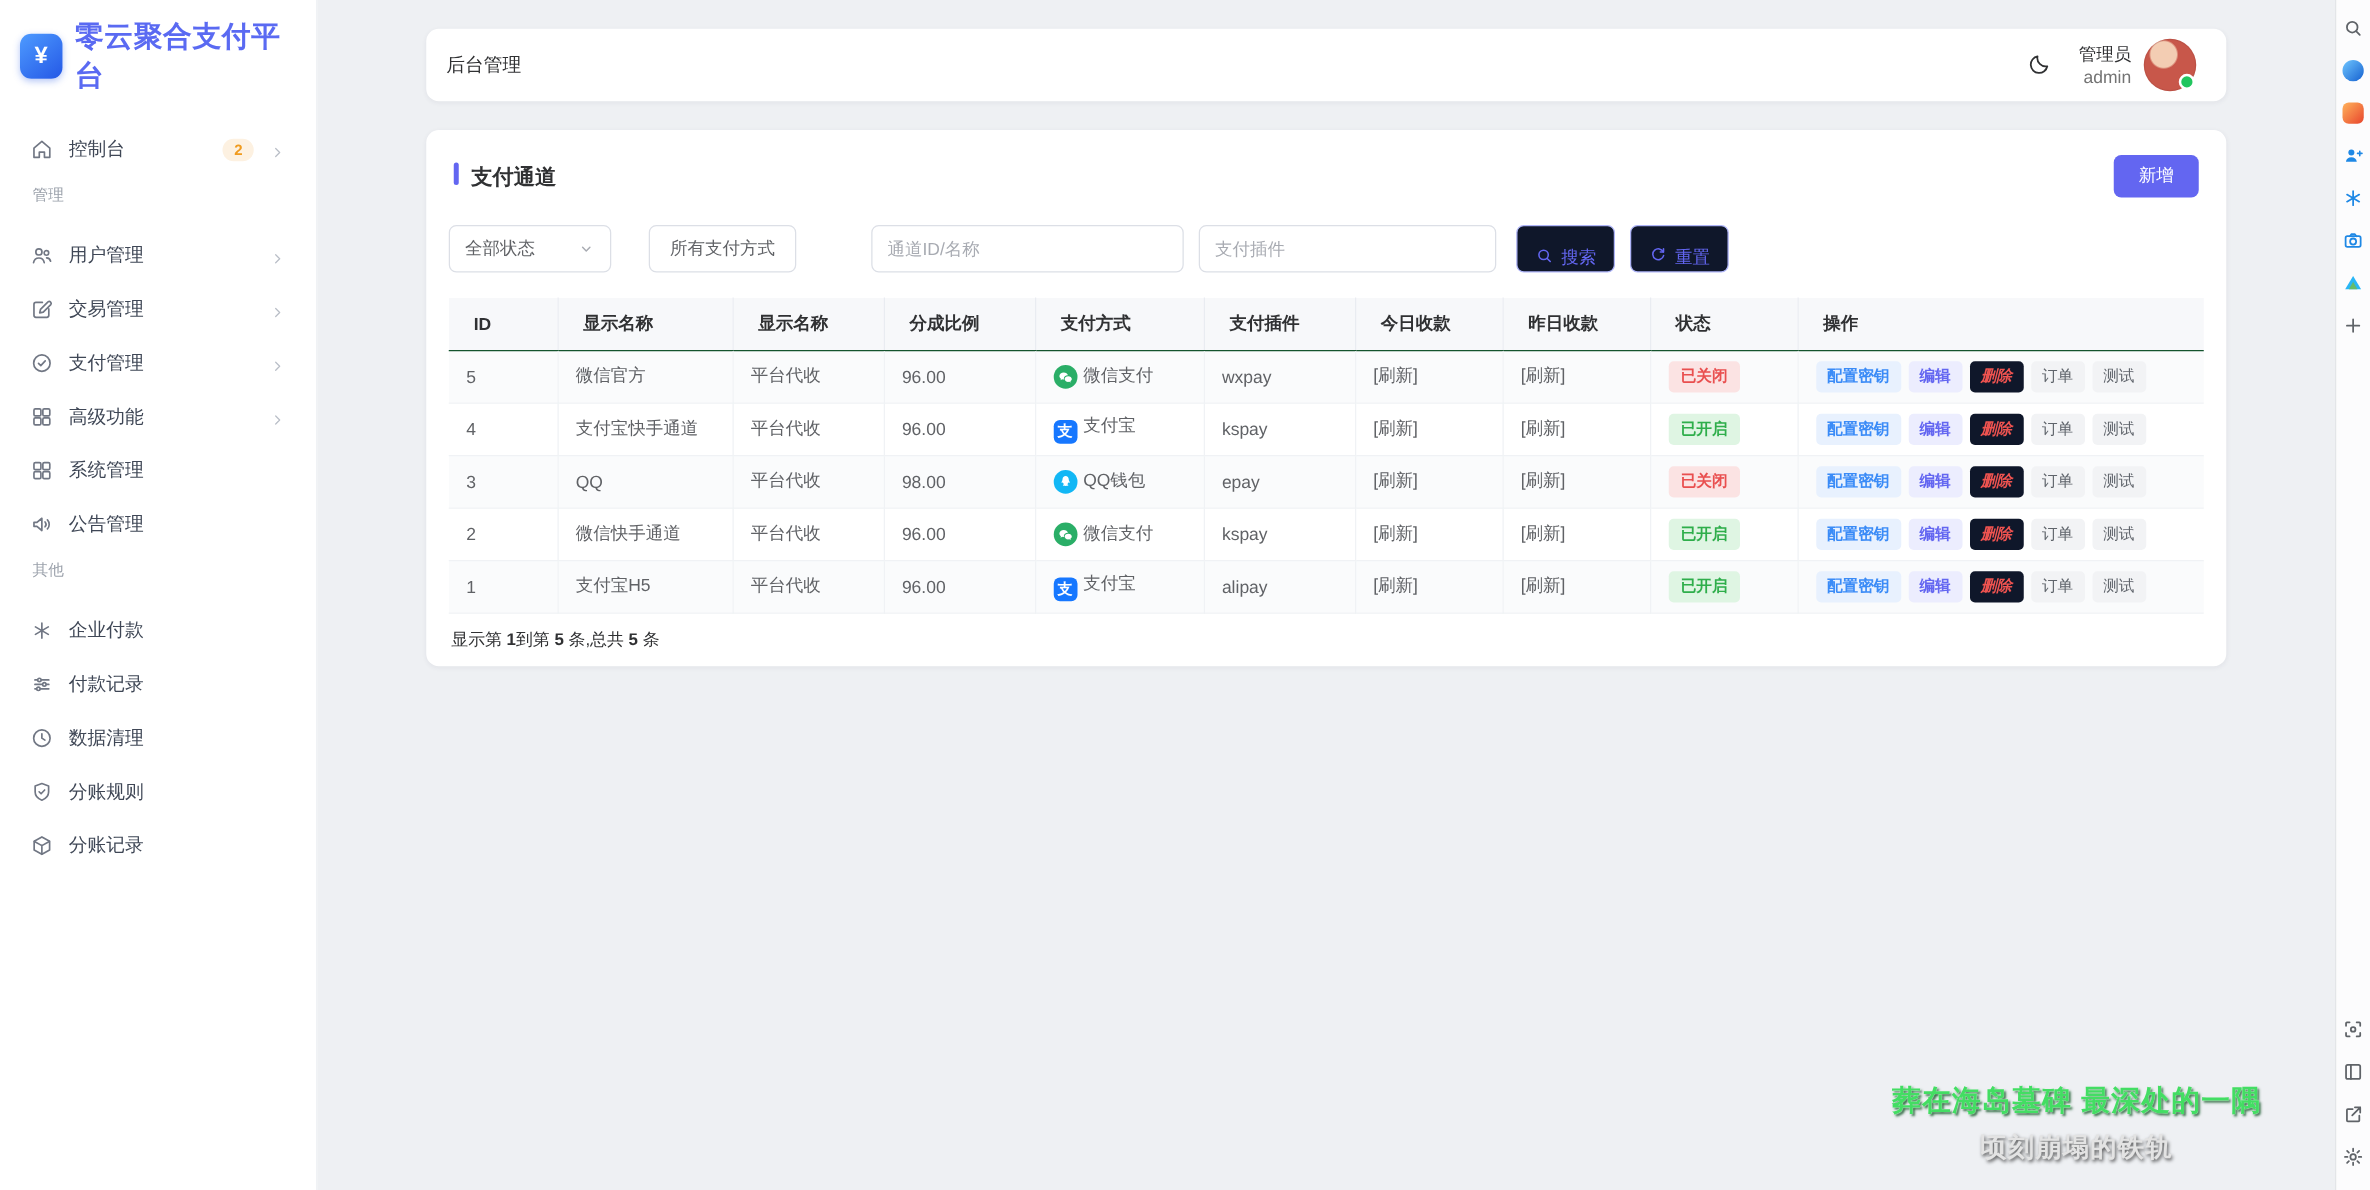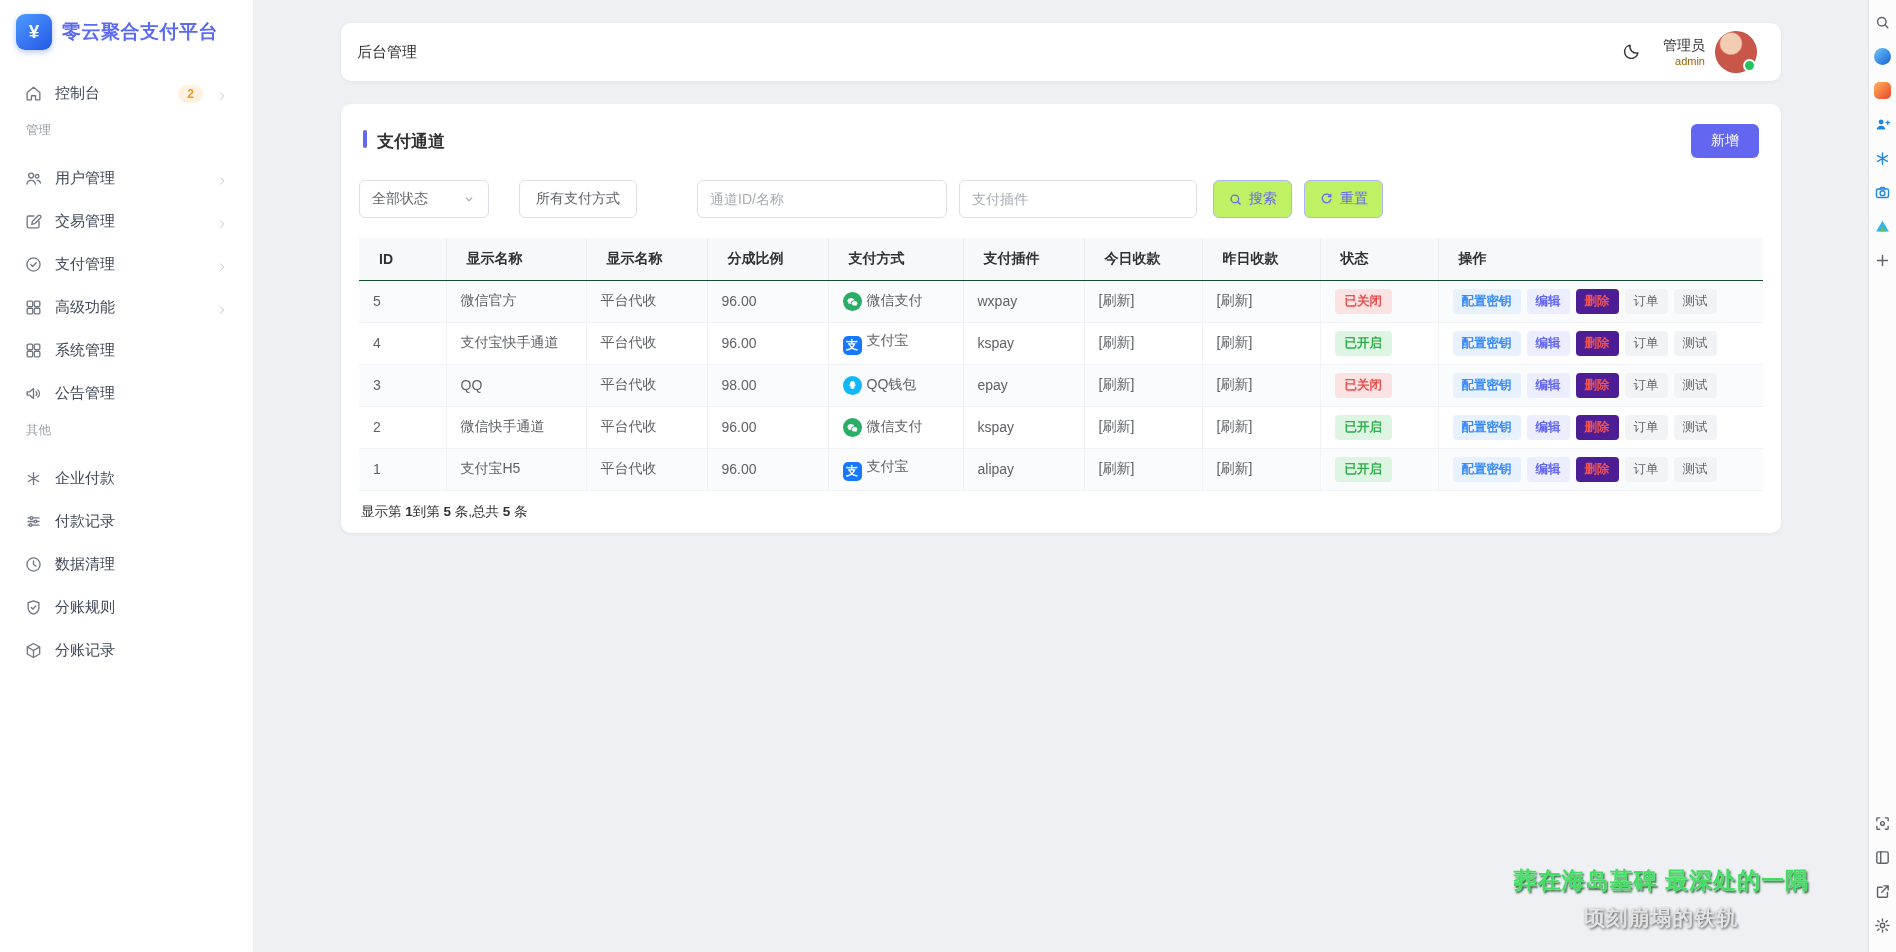--- a/index.html
+++ b/index.html
@@ -5,61 +5,61 @@
   * { margin:0; padding:0; box-sizing:border-box; }
   html,body { width:1896px; height:952px; overflow:hidden; }
   body { font-family:"Liberation Sans","DejaVu Sans",sans-serif; background:#eef0f3; color:#303133; font-size:14px; position:relative; }
 
   .app { display:flex; width:100%; height:100%; }
 
   
   .sidebar { width:254px; background:#fff; border-right:1px solid #eceef2; flex-shrink:0; height:100%; overflow:hidden; }
   .logo-row { display:flex; align-items:center; gap:10px; padding:14px 16px 10px; }
   .logo-badge { width:36px; height:36px; border-radius:9px; background:linear-gradient(140deg,#4e9bff,#2458e6); color:#fff; font-weight:bold; font-size:19px; display:flex; align-items:center; justify-content:center; box-shadow:0 2px 6px rgba(37,88,230,.35); }
-  .logo-title { font-size:19px; font-weight:700; color:#5a6af2; letter-spacing:.5px; }
+  .logo-title { font-size:23px; font-weight:700; color:#5a6af2; letter-spacing:.5px; }
   .nav-item { display:flex; align-items:flex-end; gap:12px; height:42px; margin:1px 10px; padding:0 14px; border-radius:8px; color:#3f4756; font-size:15px; cursor:pointer; }
   .nicon { width:19px; height:19px; color:#717784; display:flex; flex-shrink:0; }
   .nicon svg, .nav-arrow svg { width:100%; height:100%; }
   .nlabel { flex:1; }
   .nav-badge { background:#fdf1e1; color:#f09b1f; font-size:12px; padding:2px 9px; border-radius:10px; font-weight:600; }
   .nav-arrow { width:14px; height:14px; color:#b9bec7; display:flex; }
   .nav-section { font-size:12.5px; color:#9ba1ab; padding:18px 26px 6px; }
 
   
   .main { flex:1; height:100%; overflow:hidden; }
   .container { width:1440px; margin:16px auto; padding-top:7px; }
   .topbar { height:58px; background:#fff; border-radius:10px; box-shadow:0 1px 4px rgba(30,40,60,.06); display:flex; align-items:center; justify-content:space-between; padding:0 24px 0 16px; }
   .topbar-title { font-size:15px; color:#303133; }
   .topbar-right { display:flex; align-items:center; gap:22px; }
   .moon-btn { width:20px; height:20px; color:#303133; cursor:pointer; }
   .moon-btn svg { width:100%; height:100%; }
   .user-block { display:flex; align-items:center; gap:10px; cursor:pointer; }
   .user-meta { text-align:right; line-height:1.3; }
   .user-role { font-size:14px; color:#303133; }
-  .user-name { font-size:11px; color:#a16207; }
+  .user-name { font-size:14px; color:#737373; }
   .avatar { width:42px; height:42px; border-radius:50%; position:relative; background:radial-gradient(circle at 38% 30%, #f3cdb3 0 26%, #c8574a 30% 100%); box-shadow:inset 0 0 0 1px rgba(0,0,0,.06); flex-shrink:0; }
   .avatar::after { content:""; position:absolute; right:1px; bottom:1px; width:9px; height:9px; background:#22c55e; border:2px solid #fff; border-radius:50%; }
 
   
   .card { margin-top:23px; background:#fff; border-radius:10px; box-shadow:0 1px 4px rgba(30,40,60,.06); padding:20px 18px 12px; }
   .card-head { display:flex; align-items:center; justify-content:space-between; padding:0 4px; }
   .card-title { display:flex; gap:10px; font-size:17px; font-weight:600; color:#303133; }
   .accent-bar { width:4px; height:18px; border-radius:2px; background:#6366f1; }
   .btn-add { background:#6366f1; color:#fff; border:none; border-radius:6px; height:34px; padding:0 20px; font-size:14px; cursor:pointer; font-family:inherit; }
 
   .filters { display:flex; align-items:center; margin-top:22px; }
   .select-box { width:130px; height:38px; border:1px solid #dcdfe6; border-radius:6px; display:flex; align-items:center; justify-content:space-between; padding:0 12px; color:#606266; background:#fff; cursor:pointer; margin-right:30px; }
   .select-caret { width:14px; height:14px; color:#a8abb2; display:flex; }
   .select-caret svg { width:100%; height:100%; }
   .btn-method { height:38px; border:1px solid #dcdfe6; background:#fff; border-radius:6px; padding:0 16px; color:#606266; font-size:14px; cursor:pointer; margin-right:60px; font-family:inherit; }
   .filter-input { height:38px; border:1px solid #dcdfe6; border-radius:6px; padding:0 12px; font-size:14px; color:#303133; outline:none; font-family:inherit; }
   .filter-input::placeholder { color:#a8abb2; }
   .w-250 { width:250px; }
   .w-238 { width:238px; margin-left:12px; }
-  .btn-outline { height:38px; display:flex; align-items:center; gap:6px; border:1px solid #aeb4f7; background:#bef264; color:#6366f1; border-radius:6px; padding:16px 14px; font-size:14px; cursor:pointer; font-family:inherit; }
+  .btn-outline { height:38px; display:flex; align-items:flex-start; gap:6px; border:1px solid #aeb4f7; background:#0f172a; color:#6366f1; border-radius:6px; padding:16px 14px; font-size:14px; cursor:pointer; font-family:inherit; }
   .bicon { width:15px; height:15px; display:flex; }
   .bicon svg { width:100%; height:100%; }
   .btn-search { margin-left:16px; }
   .btn-reset { margin-left:12px; }
 
   
   table.channels { width:100%; border-collapse:collapse; margin-top:20px; table-layout:fixed; }
   .channels th { background:#f7f8fa; font-weight:600; color:#303133; font-size:14px; height:42px; text-align:left; padding:0 6px 0 20px; border-bottom:1px solid #14532d; border-right:1px solid #e9ecf1; white-space:nowrap; overflow:hidden; }
   .channels th:last-child { border-right:none; }
   .channels td { height:42px; padding:0 6px 0 14px; color:#606266; font-size:14px; border-bottom:1px solid #f0f2f5; border-right:1px solid #f0f2f5; white-space:nowrap; overflow:hidden; }
@@ -72,21 +72,21 @@
   .pm-alipay { background:#1677ff; border-radius:5px; color:#fff; font-size:12px; font-weight:700; }
   .pm-qq { background:#12b7f5; }
 
   .badge { display:inline-block; padding:4px 10px; border-radius:4px; font-size:12.5px; font-weight:600; }
   .badge-closed { background:#fbe3e3; color:#e94f4f; }
   .badge-open { background:#dff5e3; color:#2fae4b; }
 
   .act { display:inline-block; padding:4px 9px; border-radius:4px; font-size:12.5px; margin-right:6px; cursor:pointer; font-weight:600; }
   .act-key { background:#e8f1fe; color:#3a8bf7; }
   .act-edit { background:#ecedfe; color:#6366f1; }
-  .act-delete { background:#4c1d95; color:#ef5350; }
+  .act-delete { background:#0f172a; color:#ef5350;font-style:italic; }
   .act-order, .act-test { background:#f2f3f5; color:#5f646b; font-weight:400; }
 
   .table-footer { margin-top:12px; font-size:13.5px; color:#303133; padding-left:2px; }
 
   
   .strip { width:28px; background:#fcfcfd; border-left:1px solid #e3e5e8; height:100%; display:flex; flex-direction:column; align-items:center; padding:5px 0 10px; flex-shrink:0; }
   .strip-icon { width:20px; height:20px; margin:7px 0; display:flex; align-items:center; justify-content:center; color:#5f6368; cursor:pointer; }
   .strip-icon svg { width:17px; height:17px; }
   .si-dot { width:17px; height:17px; border-radius:50%; display:block; }
   .strip-spacer { flex:1; }

